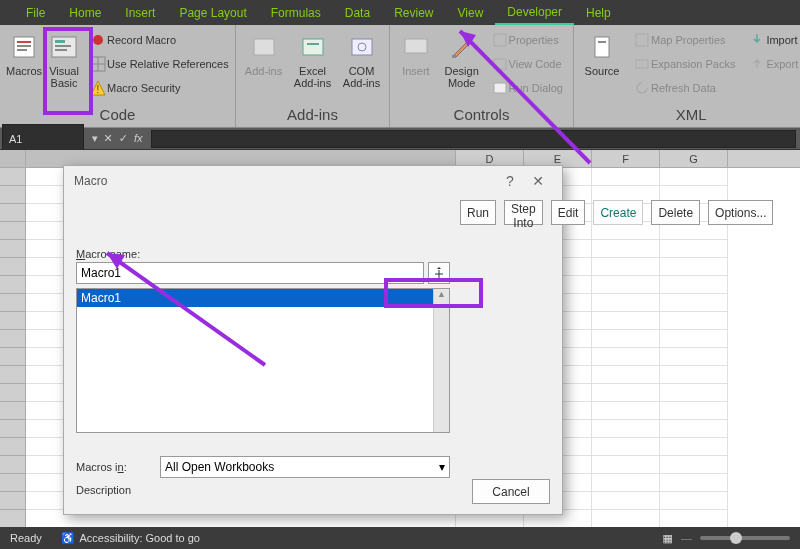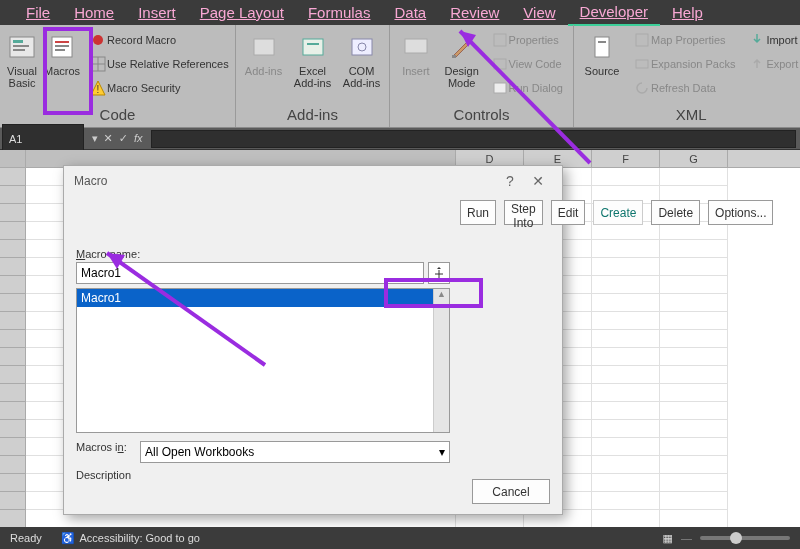--- a/index.html
+++ b/index.html
@@ -1,20 +1,20 @@
 <!DOCTYPE html>
 <html><head>
 <meta charset="utf-8">
 <style>
 * { box-sizing: border-box; font-family: "Segoe UI", Arial, sans-serif; }
 body { margin: 0; width: 800px; height: 549px; background: #fff; overflow: hidden; position: relative; }
 
 
 .tabs { background: #3b3b3b; height: 25px; display: flex; align-items: center; padding-left: 14px; }
-.tab { color: #f9a8d4; font-size: 15px; padding: 4px 12px; cursor: pointer; text-decoration: underline; }
+.tab { color: #84cc16; font-size: 12px; padding: 4px 12px; cursor: pointer; }
 .tab.active { border-bottom: 2px solid #3dcf99; }
 
 
 .ribbon { background: #bcbcbc; height: 103px; display: flex; border-bottom: 1px solid #8a8a8a; }
 .group { border-right: 1px solid #9a9a9a; display: flex; flex-direction: column; justify-content: space-between; padding: 4px 6px 2px; position: relative; }
 .group-label { text-align: center; font-size: 15px; color: #444; padding-bottom: 2px; }
 .group-body { display: flex; gap: 6px; flex: 1; }
 
 .big-btn { display: flex; flex-direction: column; align-items: center; justify-content: flex-start; width: 44px; font-size: 11px; color: #333; text-align: center; cursor: pointer; padding-top: 2px; }
 .big-btn .icon { width: 32px; height: 32px; display: flex; align-items: center; justify-content: center; margin-bottom: 2px; }
@@ -56,21 +56,21 @@
 .dlg-left { flex: 1; display: flex; flex-direction: column; }
 .dlg-label { font-size: 11px; color: #333; margin-bottom: 2px; margin-top: 48px; }
 .dlg-label u { text-decoration: underline; }
 .name-row { display: flex; gap: 4px; margin-bottom: 4px; }
 .name-input { flex: 1; height: 22px; border: 1px solid #999; background: #fff; font-size: 12px; padding: 2px 4px; }
 .name-go { width: 22px; height: 22px; border: 1px solid #999; background: #fff; display: flex; align-items: center; justify-content: center; cursor: pointer; }
 .listbox { height: 145px; border: 1px solid #999; background: #fff; font-size: 12px; position: relative; }
 .list-item { padding: 2px 4px; }
 .list-item.selected { background: #0a63c9; color: #fff; }
 .list-scroll { position: absolute; right: 0; top: 0; bottom: 0; width: 16px; background: #e5e5e5; border-left: 1px solid #ccc; }
-.in-row { display: flex; gap: 4px; margin-top: 8px; }
+.in-row { display: flex; align-items: center; gap: 24px; margin-top: 23px; }
 .in-select { flex: 1; height: 22px; border: 1px solid #999; background: #fff; font-size: 12px; padding: 2px 4px; display: flex; align-items: center; justify-content: space-between; }
 .dlg-right { width: 90px; display: flex; flex-direction: row; gap: 8px; }
 .dlg-btn { height: 25px; border: 1px solid #999; background: #fdfdfd; font-size: 12px; color: #333; cursor: pointer; }
 .dlg-btn.disabled { color: #0f766e; border-color: #ccc; }
 .dlg-foot { position: absolute; right: 12px; bottom: 10px; }
 .dlg-foot .dlg-btn { width: 78px; }
 
 
 .annot-box { position: absolute; border: 4px solid #9a2ce0; pointer-events: none; }
 .arrow { position: absolute; pointer-events: none; }
@@ -93,38 +93,38 @@
   <div class="tab">Help</div>
 </div>
 
 <div class="ribbon">
 
   <div class="group" style="width:236px">
     <div class="group-body">
       <div class="big-btn">
         <span class="icon">
             <svg width="28" height="28">
+              <rect x="4" y="4" width="20" height="20" fill="#fff" stroke="#888"></rect>
+              <rect x="7" y="8" width="14" height="2" fill="#c44"></rect>
+              <rect x="7" y="12" width="14" height="2" fill="#888"></rect>
+              <rect x="7" y="16" width="10" height="2" fill="#888"></rect>
+            </svg>
+          </span>
+        <span class="lbl">Macros</span>
+      </div>
+      <div class="big-btn">
+        <span class="icon">
+            <svg width="28" height="28">
               <rect x="2" y="4" width="24" height="20" fill="#e8e8e8" stroke="#888"></rect>
               <rect x="5" y="7" width="10" height="3" fill="#5a9"></rect>
               <rect x="5" y="12" width="16" height="2" fill="#888"></rect>
               <rect x="5" y="16" width="12" height="2" fill="#888"></rect>
             </svg>
           </span>
         <span class="lbl">Visual Basic</span>
-      </div>
-      <div class="big-btn">
-        <span class="icon">
-            <svg width="28" height="28">
-              <rect x="4" y="4" width="20" height="20" fill="#fff" stroke="#888"></rect>
-              <rect x="7" y="8" width="14" height="2" fill="#c44"></rect>
-              <rect x="7" y="12" width="14" height="2" fill="#888"></rect>
-              <rect x="7" y="16" width="10" height="2" fill="#888"></rect>
-            </svg>
-          </span>
-        <span class="lbl">Macros</span>
       </div>
       <div class="small-col">
         <div class="small-btn">
             <span class="ic">
               <svg width="16" height="16">
                 <circle cx="8" cy="8" r="5" fill="#c33"></circle>
               </svg>
             </span>
             <span>Record Macro</span>
           </div>

